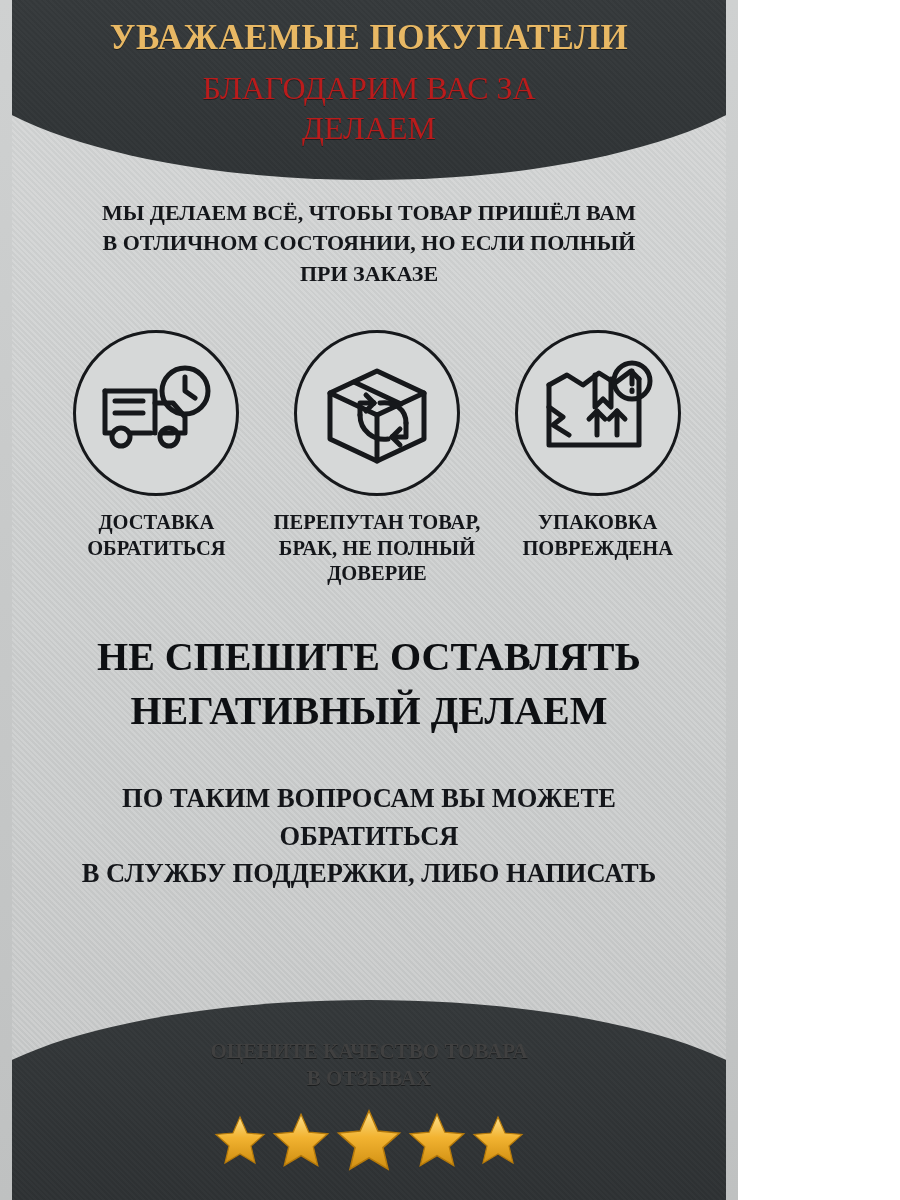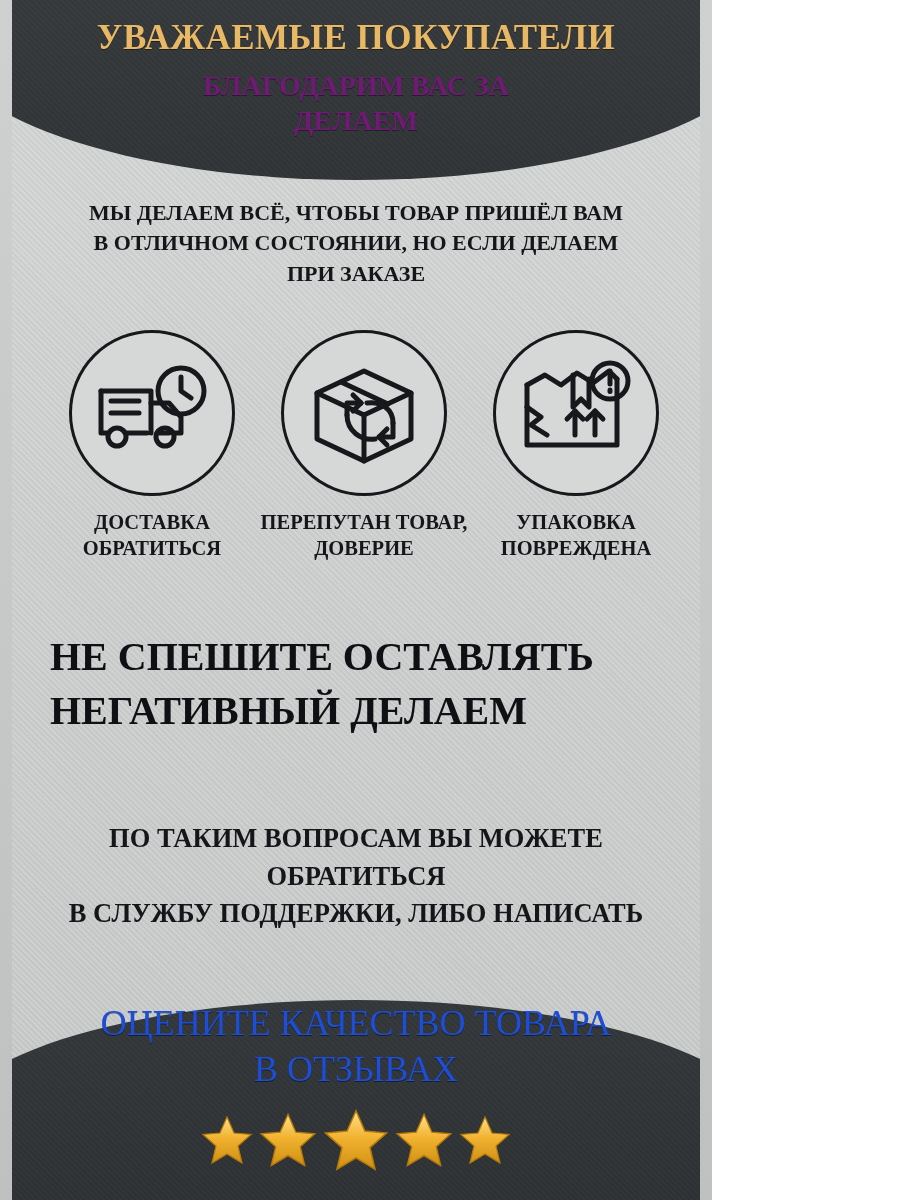--- a/index.html
+++ b/index.html
@@ -7,20 +7,21 @@
     padding: 0;
     background: #ffffff;
   }
   .page {
     position: relative;
     width: 712px;
     height: 1200px;
     overflow: hidden;
     background: #c9cbcb;
     font-family: "Liberation Serif", serif;
+    padding-left: 26px;
   }
 
   
   .backdrop {
     position: absolute;
     inset: 0;
     background:
       repeating-linear-gradient(45deg, rgba(255,255,255,0.015) 0 2px, rgba(0,0,0,0.015) 2px 4px),
       linear-gradient(180deg, #34383a 0%, #2c2f31 40%, #303335 100%);
   }
@@ -85,24 +86,24 @@
   }
   .header .h-gold {
     font-size: 35px;
     font-weight: 700;
     letter-spacing: 0.5px;
     color: #e8b864;
     text-shadow: 0 1px 0 rgba(0,0,0,0.45);
   }
   .header .h-white {
     margin-top: 10px;
-    font-size: 28px;
-    font-weight: 700;
+    font-size: 32px;
+    font-weight: 400;
     line-height: 1.25;
-    color: #701a75;
+    color: #b91c1c;
     text-shadow: 0 1px 0 rgba(0,0,0,0.4);
   }
 
   
   .intro {
     position: absolute;
     top: 198px;
     left: 60px;
     right: 60px;
     text-align: center;
@@ -146,56 +147,56 @@
     line-height: 1.25;
     color: #14161a;
   }
 
   
   .big-heading {
     position: absolute;
     top: 630px;
     left: 50px;
     right: 50px;
-    text-align: left;
+    text-align: center;
     font-size: 40px;
     font-weight: 700;
     line-height: 1.35;
     color: #0e1013;
     z-index: 5;
   }
 
   
   .support {
     position: absolute;
-    top: 820px;
+    top: 780px;
     left: 50px;
     right: 50px;
     text-align: center;
     font-size: 26.5px;
     font-weight: 700;
     line-height: 1.42;
     color: #14161a;
     z-index: 5;
   }
 
   
   .footer {
     position: absolute;
     left: 0;
     right: 0;
     bottom: 28px;
     text-align: center;
     z-index: 6;
   }
   .footer-title {
-    font-size: 36px;
-    font-weight: 400;
+    font-size: 21px;
+    font-weight: 700;
     line-height: 1.28;
-    color: #1d4ed8;
+    color: #404040;
     text-shadow: 0 1px 0 rgba(0,0,0,0.45);
   }
   .stars {
     margin-top: 16px;
     display: flex;
     justify-content: center;
     align-items: center;
     gap: 6px;
   }
   .star {
@@ -217,21 +218,21 @@
   <div class="header">
     <div class="h-gold">УВАЖАЕМЫЕ ПОКУПАТЕЛИ</div>
     <div class="h-white">
       <div>БЛАГОДАРИМ ВАС ЗА</div>
       <div>ДЕЛАЕМ</div>
     </div>
   </div>
 
   <div class="intro">
     <div>МЫ ДЕЛАЕМ ВСЁ, ЧТОБЫ ТОВАР ПРИШЁЛ ВАМ</div>
-    <div>В ОТЛИЧНОМ СОСТОЯНИИ, НО ЕСЛИ ДЕЛАЕМ</div>
+    <div>В ОТЛИЧНОМ СОСТОЯНИИ, НО ЕСЛИ ПОЛНЫЙ</div>
     <div>ПРИ ЗАКАЗЕ</div>
   </div>
 
   <div class="icons">
 
     <div class="icon-col">
       <div class="circle">
         <svg width="118" height="104" viewBox="0 0 118 104" fill="none" stroke="#16181b" stroke-width="5" stroke-linecap="round" stroke-linejoin="round">
 
           <path d="M8 30 L8 72 L14 72"></path>
@@ -270,20 +271,21 @@
           <path d="M90 64 L90 78 L76 78"></path>
           <path d="M90 64 C90 50 78 42 64 44"></path>
           <path d="M58 44 L50 36"></path>
           <path d="M58 44 L50 52"></path>
           <path d="M76 78 L84 70"></path>
           <path d="M76 78 L84 86"></path>
         </svg>
       </div>
       <div class="icon-caption">
         <div>ПЕРЕПУТАН ТОВАР,</div>
+        <div>БРАК, НЕ ПОЛНЫЙ</div>
         <div>ДОВЕРИЕ</div>
       </div>
     </div>
 
     <div class="icon-col">
       <div class="circle">
         <svg width="118" height="108" viewBox="0 0 118 108" fill="none" stroke="#16181b" stroke-width="5" stroke-linecap="round" stroke-linejoin="round">
 
           <path d="M10 26 L10 86 L100 86 L100 20"></path>
           <path d="M10 26 L28 16 L44 26 L60 14 L76 24 L92 12 L100 20"></path>

